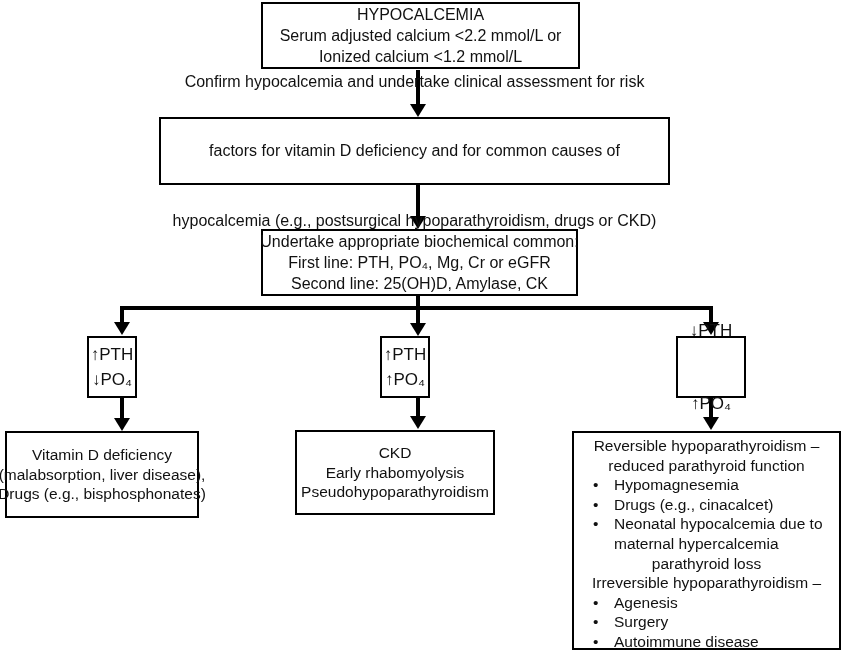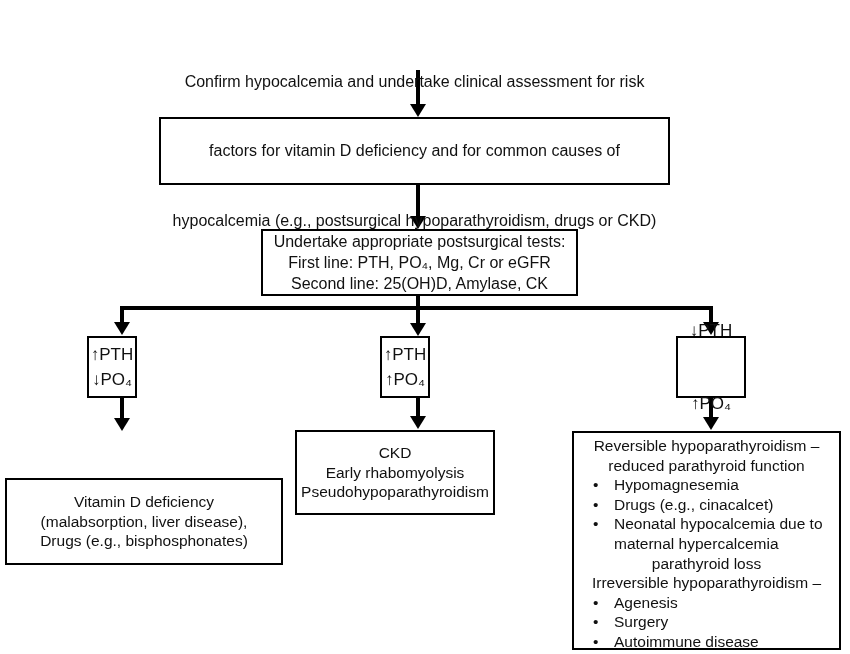--- a/index.html
+++ b/index.html
@@ -22,21 +22,21 @@
   
   .box-title   { left:261px; top:2px;   width:319px; height:67px; font-size:16px; line-height:21px; }
   .box-confirm { left:159px; top:117px; width:511px; height:68px; font-size:16px; line-height:21.5px;gap:48px; }
   .box-tests   { left:261px; top:229px; width:317px; height:67px; font-size:16px; line-height:21px; }
   
   .box-branch { width:50px; height:62px; font-size:17px; line-height:25px; }
   .box-branch-left  { left:87px;  top:336px; }
   .box-branch-mid   { left:380px; top:336px; }
   .box-branch-right { left:676px; top:336px; width:70px;gap:48px; }
   
-  .box-out-left { left:5px;   top:431px; width:278px; height:87px; font-size:15.5px; line-height:19.5px;margin-top:47px; }
+  .box-out-left { left:5px;   top:431px; width:194px; height:87px; font-size:15.5px; line-height:19.5px; }
   .box-out-mid  { left:295px; top:430px; width:200px; height:85px; font-size:15.5px; line-height:19.5px; }
   .box-out-right{
     left:572px; top:431px; width:269px; height:219px;
     font-size:15.5px; line-height:19.6px;
     justify-content:flex-start; align-items:stretch; padding:3px 6px 3px 6px;
   }
   .box-out-right .hdr { text-align:center; white-space:nowrap; }
   .bullet-row { display:flex; text-align:left; padding-left:8px; }
   .bullet-glyph { flex:0 0 26px; width:26px; padding-left:5px; }
   .bullet-text { flex:1 1 auto; }
@@ -80,29 +80,34 @@
         <line x1="418" y1="398" x2="418" y2="418"></line>
         <polygon points="410,416 426,416 418,429" stroke="none"></polygon>
       </g>
       <g>
         <line x1="711" y1="398" x2="711" y2="419"></line>
         <polygon points="703,417 719,417 711,430" stroke="none"></polygon>
       </g>
     </g>
   </svg>
 
+  <div class="fbox box-title">
+    <div class="ln">HYPOCALCEMIA</div>
+    <div class="ln">Serum adjusted calcium &lt;2.2 mmol/L or</div>
+    <div class="ln">Ionized calcium &lt;1.2 mmol/L</div>
+  </div>
 
   <div class="fbox box-confirm">
     <div class="ln">Confirm hypocalcemia and undertake clinical assessment for risk</div>
     <div class="ln">factors for vitamin D deficiency and for common causes of</div>
     <div class="ln">hypocalcemia (e.g., postsurgical hypoparathyroidism, drugs or CKD)</div>
   </div>
 
   <div class="fbox box-tests">
-    <div class="ln">Undertake appropriate postsurgical tests:</div>
+    <div class="ln">Undertake appropriate biochemical common:</div>
     <div class="ln">First line: PTH, PO₄, Mg, Cr or eGFR</div>
     <div class="ln">Second line: 25(OH)D, Amylase, CK</div>
   </div>
 
   <div class="fbox box-branch box-branch-left">
     <div class="ln">↑PTH</div>
     <div class="ln">↓PO₄</div>
   </div>
 
   <div class="fbox box-branch box-branch-mid">

